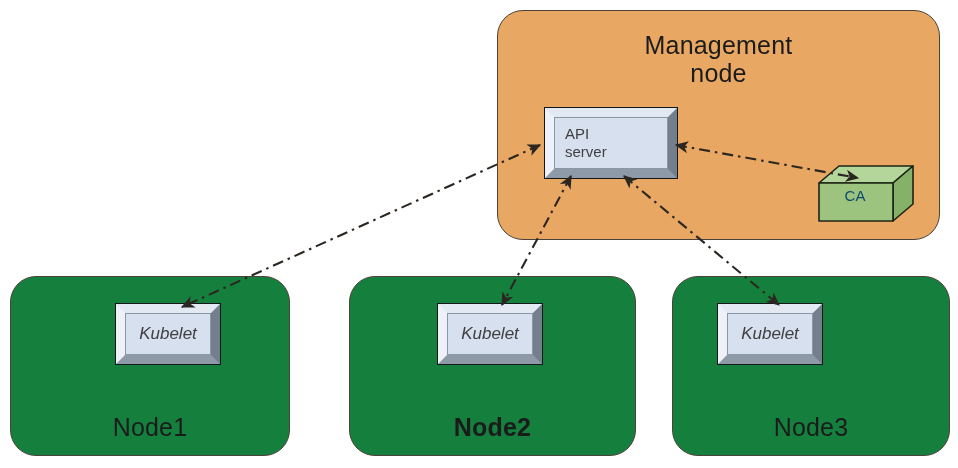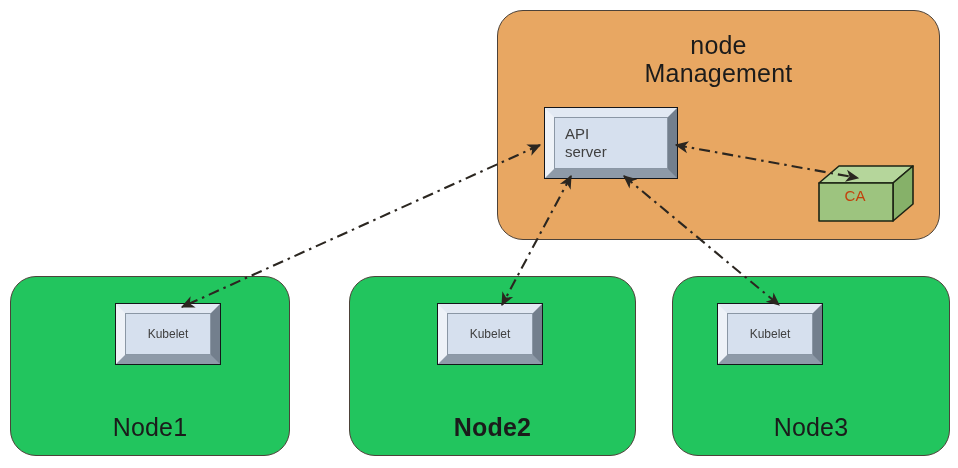--- a/index.html
+++ b/index.html
@@ -30,21 +30,21 @@
     position: absolute;
     box-sizing: border-box;
     border: 1.6px solid #4c4239;
     border-radius: 26px;
     z-index: 1;
   }
   .group.mgmt {
     background: #e8a762;
   }
   .group.worker {
-    background: #22c55e;
+    background: #15803d;
   }
   .group-title {
     position: absolute;
     left: 0;
     width: 100%;
     text-align: center;
     color: #1b1b1b;
     font-size: 25px;
     line-height: 1.12;
     letter-spacing: 0.2px;
@@ -94,36 +94,37 @@
     padding-left: 10px;
     white-space: pre-line;
     text-align: left;
   }
   .plate.kubelet .face {
     justify-content: center;
   }
   .plate.kubelet .face-text {
     padding-left: 0;
     text-align: center;
-    font-size: 12px;
+    font-size: 17px;
+    font-style: italic;
   }
 
   
   .cuboid {
     position: absolute;
     z-index: 3;
   }
   .cuboid svg { display: block; }
   .cuboid .ca-label {
     position: absolute;
     left: 0;
     top: 22px;
     width: 74px;
     text-align: center;
-    color: #c2410c;
+    color: #0c4a6e;
     font-size: 15px;
   }
 </style>
 </head>
 <body>
 
 <div id="canvas">
 
   <svg id="edges" viewBox="0 0 958 468" width="958" height="468">
     <defs>
@@ -143,22 +144,22 @@
 
       Node3 Kubelet top --&gt;
     <line x1="624" y1="176" x2="779" y2="305" stroke="#2b2620" stroke-width="2.1" stroke-dasharray="11 5 2.5 5" marker-start="url(#arrowStart)" marker-end="url(#arrowEnd)"></line>
 
       CA top face --&gt;
     <line x1="676" y1="145" x2="858" y2="178" stroke="#2b2620" stroke-width="2.1" stroke-dasharray="11 5 2.5 5" marker-start="url(#arrowStart)" marker-end="url(#arrowEnd)"></line>
   </svg>
 
   <div class="group mgmt" style="left:497px; top:10px; width:443px; height:230px;">
     <div class="group-title mgmt-title">
+      <div>Management</div>
       <div>node</div>
-      <div>Management</div>
     </div>
   </div>
 
   <div class="plate api-server" style="left:544px; top:107px; width:134px; height:72px;">
     <div class="bevel"></div>
     <div class="face">
       <div class="face-text">API
 server</div>
     </div>
   </div>

